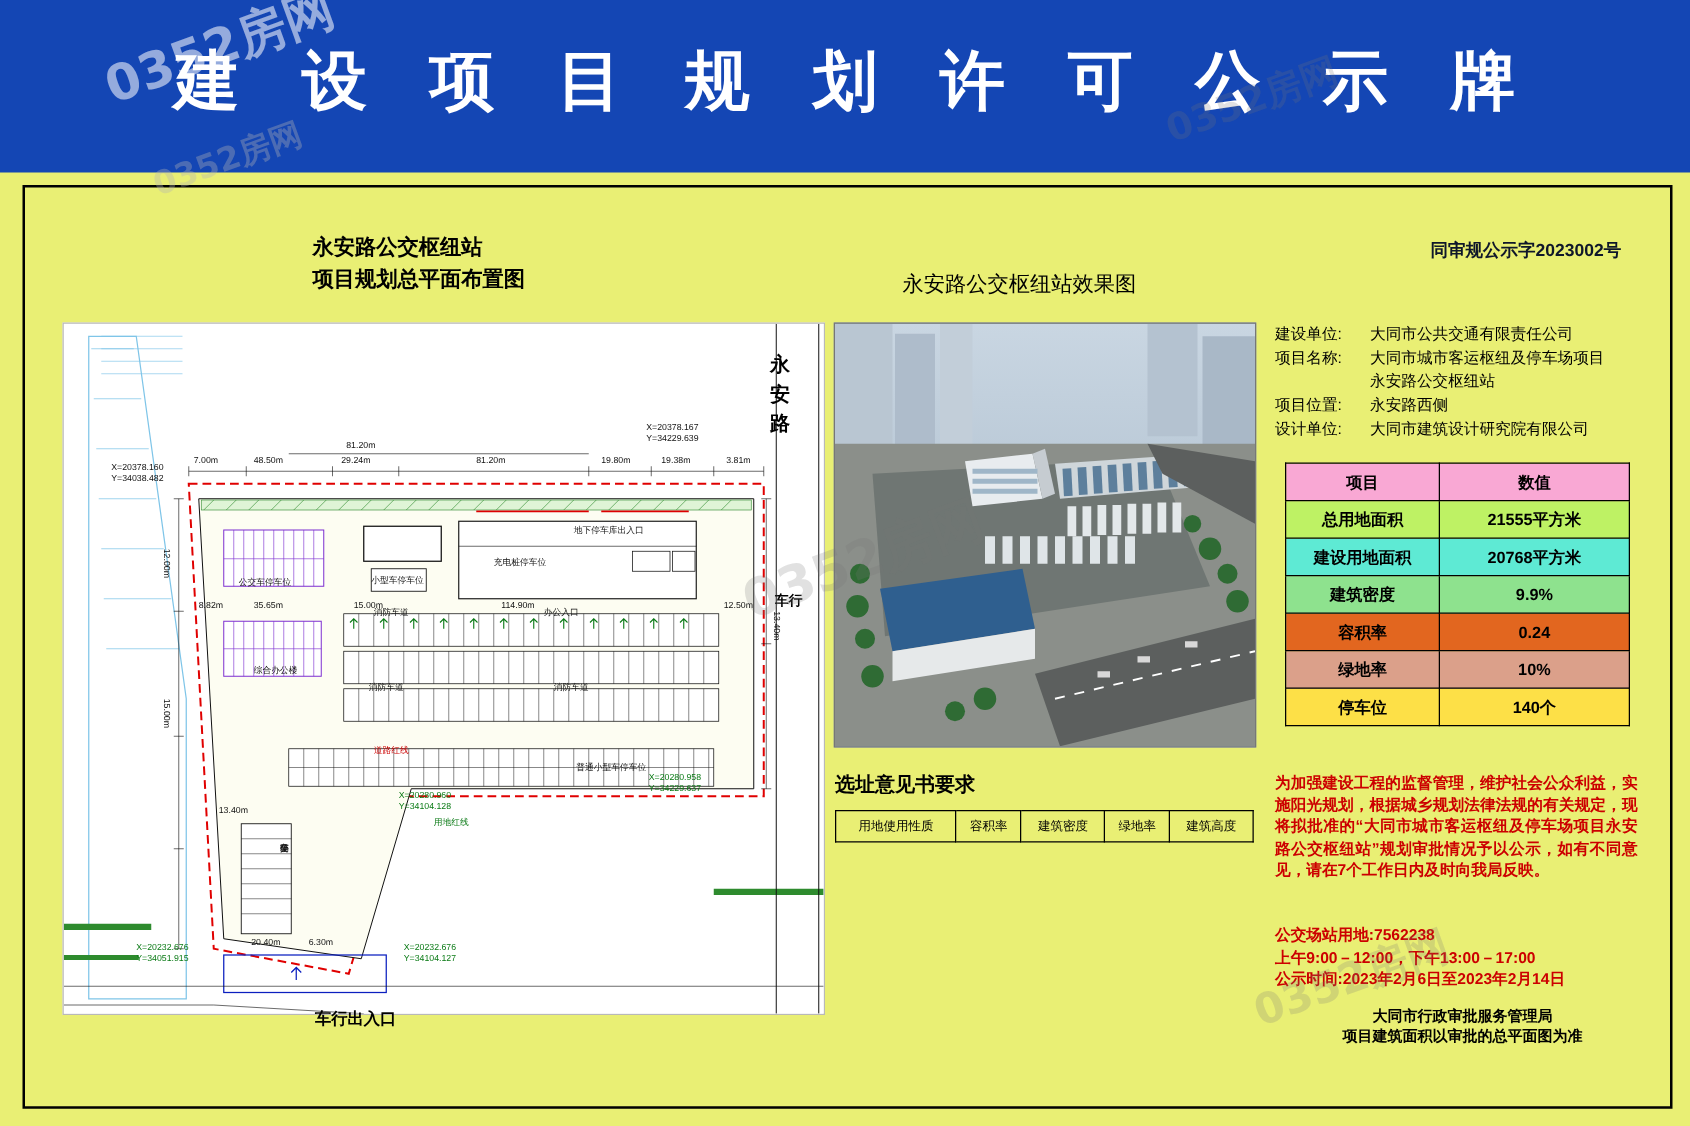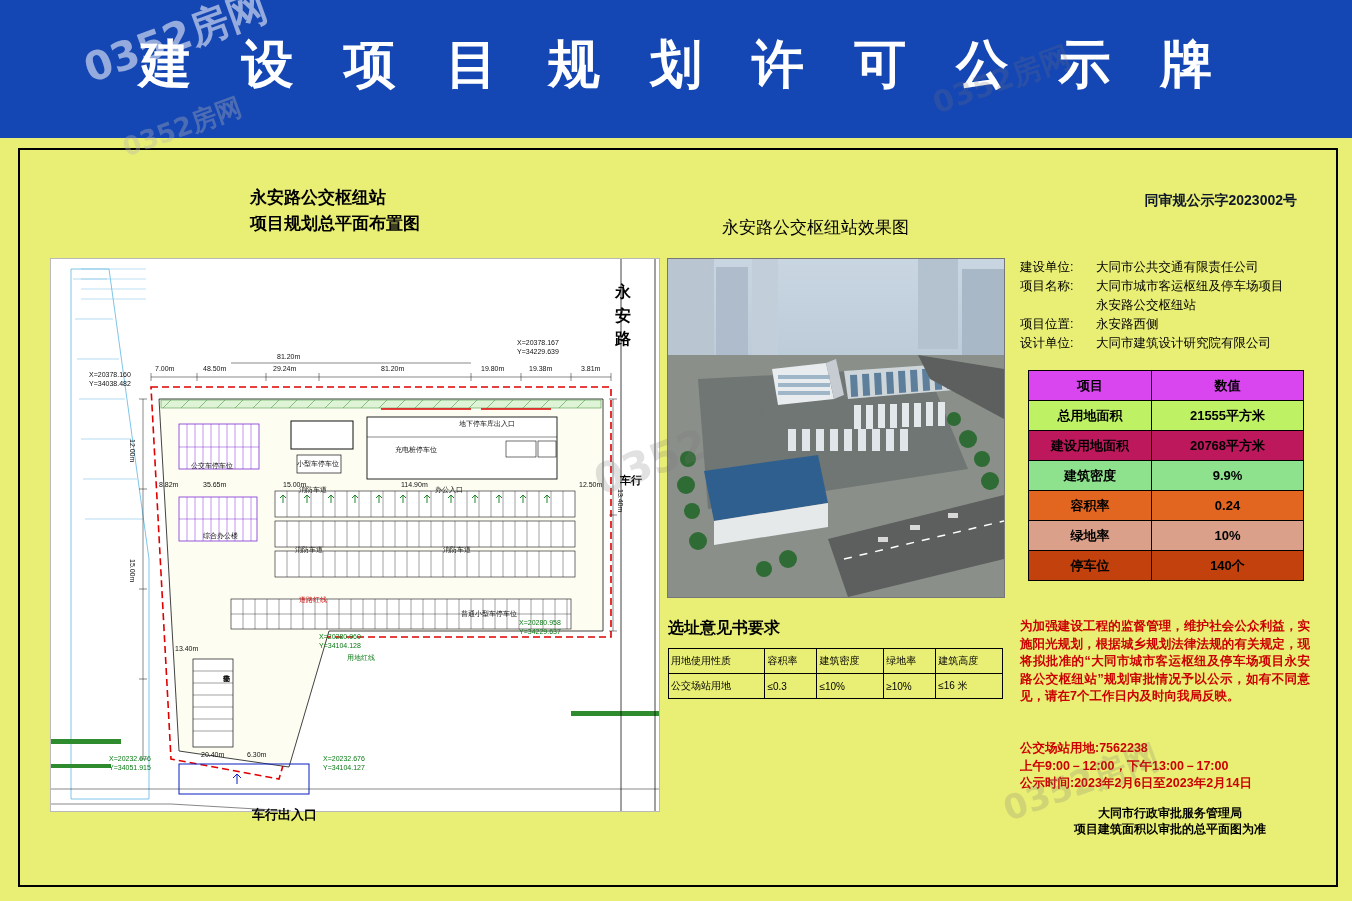--- a/index.html
+++ b/index.html
@@ -56,21 +56,21 @@
     border:1px solid #777;overflow:hidden;background:#9fb4c7;
   }
   .opinion-title{
     position:absolute;left:668px;top:618px;font-size:16px;font-weight:bold;color:#000;
   }
   .opinion-table{
     position:absolute;left:668px;top:648px;width:335px;border-collapse:collapse;
     background:#e9ef74;
   }
   .opinion-table td{
-    border:1px solid #000;font-size:10px;text-align:left;padding:5px 2px;color:#000;
+    border:1px solid #000;font-size:10px;text-align:center;padding:5px 2px;color:#000;
   }
   
   .doc-no{
     position:absolute;right:55px;top:192px;font-size:14px;font-weight:bold;color:#0f172a;
   }
   .info-list{
     position:absolute;left:1020px;top:258px;width:300px;font-size:12.5px;color:#000;
     line-height:19px;
   }
   .info-list .row{display:flex;}
@@ -544,27 +544,20 @@
   <div class="opinion-title">选址意见书要求</div>
   <table class="opinion-table">
     <tbody>
         <tr>
       <td>用地使用性质</td>
       <td>容积率</td>
       <td>建筑密度</td>
       <td>绿地率</td>
       <td>建筑高度</td>
     </tr>
-    <tr>
-      <td>公交场站用地</td>
-      <td>≤0.3</td>
-      <td>≤10%</td>
-      <td>≥10%</td>
-      <td>≤16 米</td>
-    </tr>
   </tbody>
     </table>
 
   <div class="info-list">
     <div class="row">
       <div class="k">建设单位:</div>
       <div class="v">大同市公共交通有限责任公司</div>
     </div>
     <div class="row">
       <div class="k">项目名称:</div>
@@ -579,45 +572,45 @@
       <div class="v">永安路西侧</div>
     </div>
     <div class="row">
       <div class="k">设计单位:</div>
       <div class="v">大同市建筑设计研究院有限公司</div>
     </div>
   </div>
 
   <table class="data-table">
     <tbody>
-        <tr style="background:#d946ef">
+        <tr style="background:#f9a8d4">
       <td class="c1">项目</td>
       <td>数值</td>
     </tr>
     <tr style="background:#bef264">
       <td class="c1">总用地面积</td>
       <td>21555平方米</td>
     </tr>
-    <tr style="background:#be185d">
+    <tr style="background:#5eead4">
       <td class="c1">建设用地面积</td>
       <td>20768平方米</td>
     </tr>
     <tr style="background:#8ee28e">
       <td class="c1">建筑密度</td>
       <td>9.9%</td>
     </tr>
     <tr style="background:#e2661f">
       <td class="c1">容积率</td>
       <td>0.24</td>
     </tr>
     <tr style="background:#dba08a">
       <td class="c1">绿地率</td>
       <td>10%</td>
     </tr>
-    <tr style="background:#c2410c">
+    <tr style="background:#fde047">
       <td class="c1">停车位</td>
       <td>140个</td>
     </tr>
   </tbody>
     </table>
 
   <div class="notice">为加强建设工程的监督管理，维护社会公众利益，实施阳光规划，根据城乡规划法律法规的有关规定，现将拟批准的“大同市城市客运枢纽及停车场项目永安路公交枢纽站”规划审批情况予以公示，如有不同意见，请在7个工作日内及时向我局反映。</div>
   <div class="notice2">
     <div>公交场站用地:7562238</div>
     <div>上午9:00－12:00，下午13:00－17:00</div>

